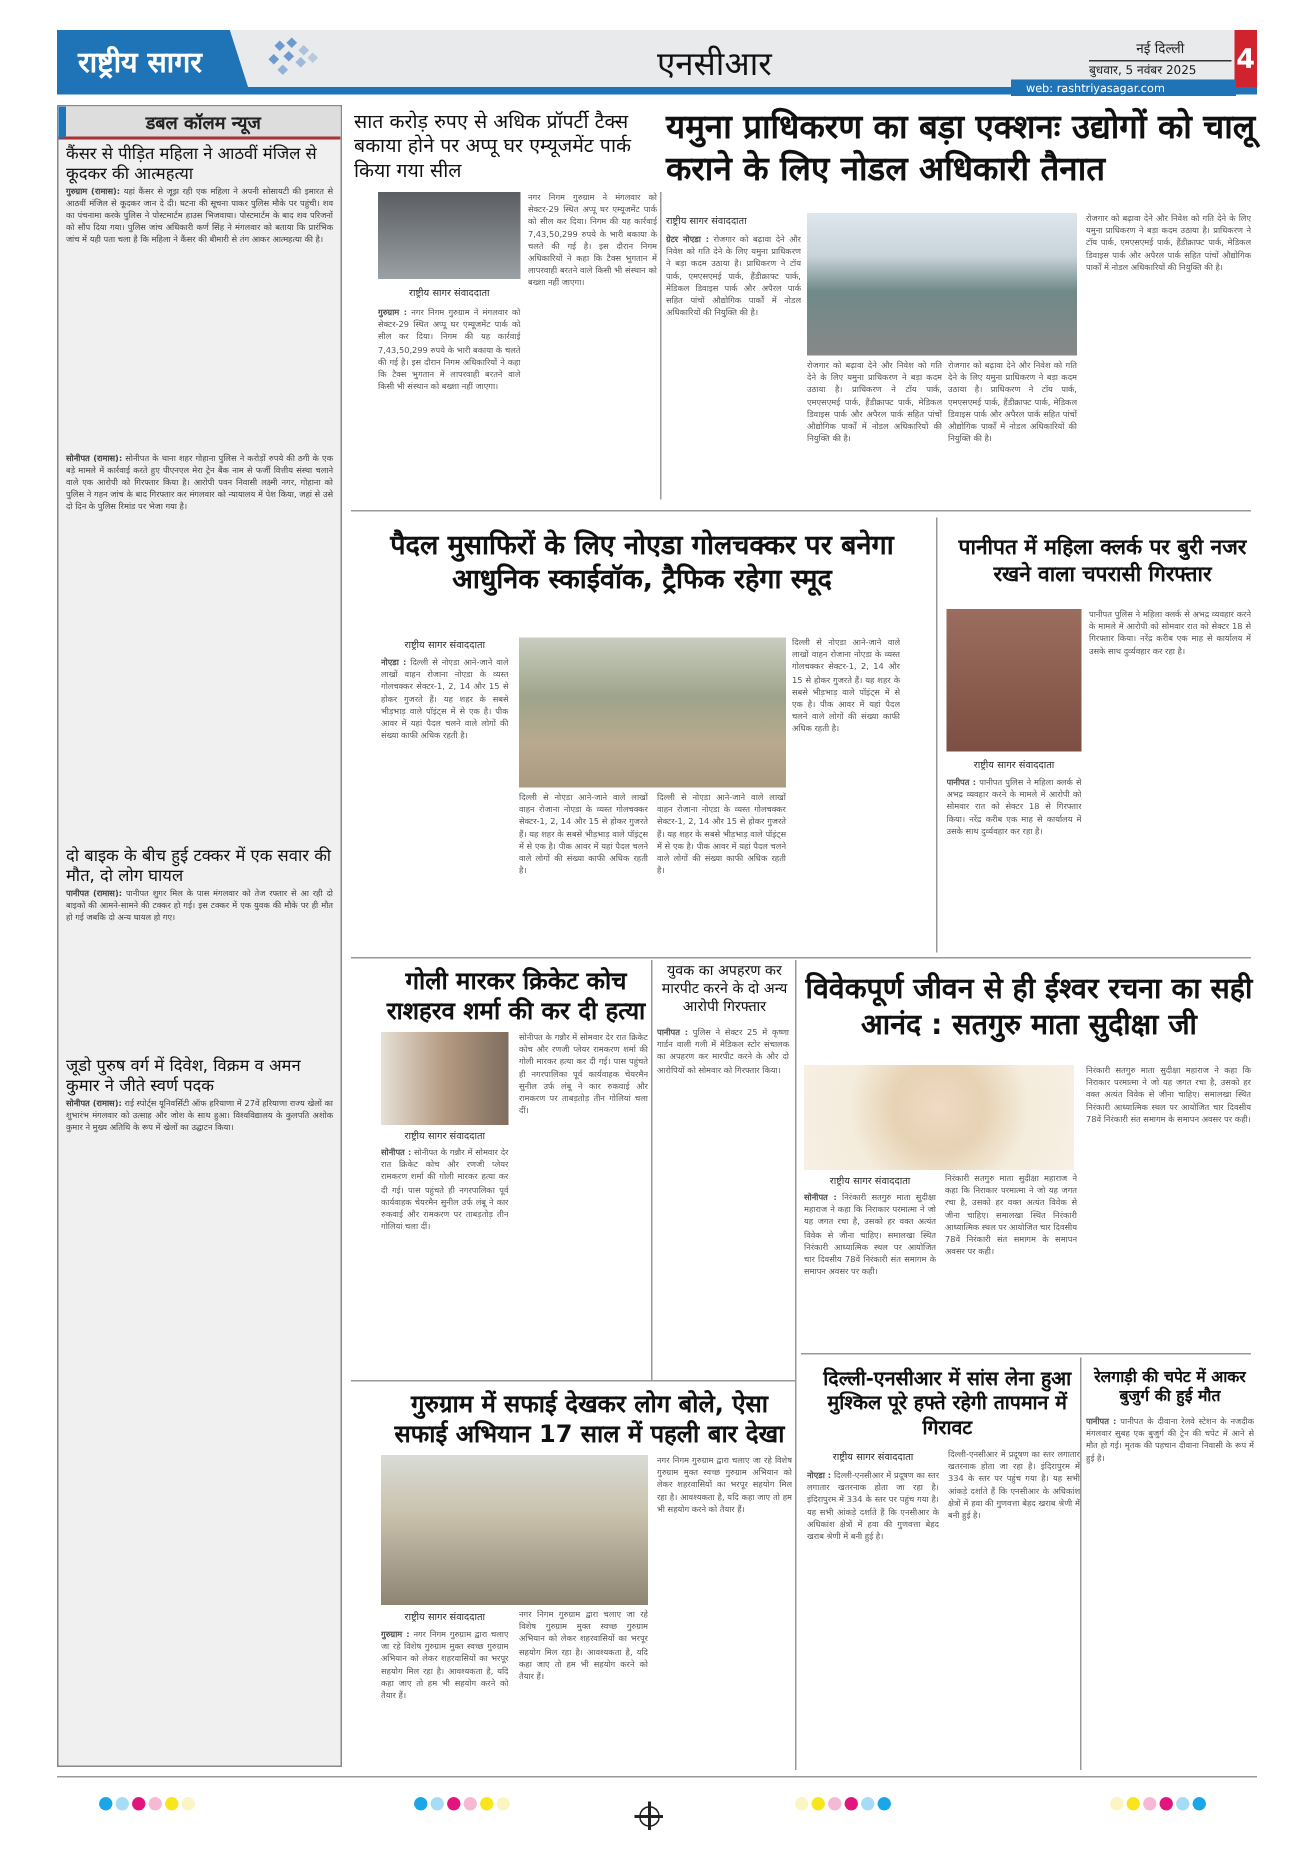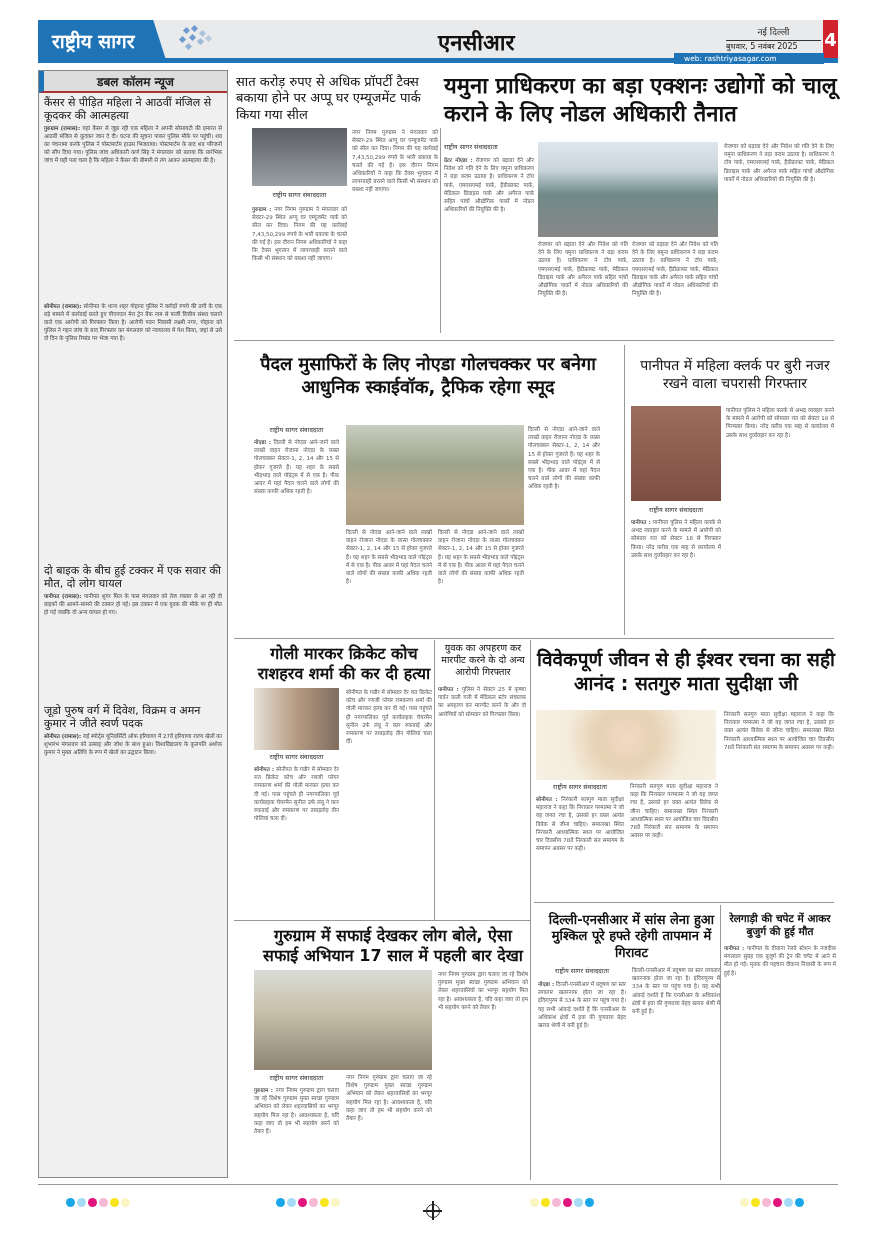--- a/index.html
+++ b/index.html
@@ -3,21 +3,21 @@
 <meta charset="utf-8">
 <style>
 *{box-sizing:border-box;margin:0;padding:0}
 body{width:877px;height:1241px;background:#fff;font-family:"DejaVu Sans",sans-serif;color:#222;position:relative;overflow:hidden}
 .masthead{position:absolute;left:38px;top:20px;width:800px;height:43px;}
 .mh-logo-wrap{position:absolute;left:0;top:0;width:128px;height:40px;background:#1f73b7;clip-path:polygon(0 0,90% 0,100% 100%,0 100%)}
 .mh-logo-text{position:absolute;left:14px;top:8px;color:#fff;font-size:19px;font-weight:bold}
 .mh-bg{position:absolute;left:110px;top:0;width:690px;height:38px;background:#e9eaec}
 .mh-dots{position:absolute;left:140px;top:6px;width:40px;height:26px}
 .mh-dots span{position:absolute;width:5px;height:5px;background:#6b9ad0;transform:rotate(45deg)}
-.mh-section{position:absolute;left:400px;top:6px;font-size:22px;font-weight:bold;color:#111}
+.mh-section{position:absolute;left:400px;top:6px;font-size:22px;font-weight:normal;color:#111}
 .mh-city{position:absolute;left:688px;top:5px;width:95px;text-align:center;font-size:9px;border-bottom:1px solid #333;padding-bottom:2px}
 .mh-date{position:absolute;left:688px;top:20px;width:95px;text-align:left;font-size:8px}
 .mh-page{position:absolute;left:785px;top:0;width:15px;height:38px;background:#d0232e;color:#fff;font-weight:bold;font-size:18px;display:flex;align-items:center;justify-content:center}
 .mh-bar{position:absolute;left:0;top:38px;width:800px;height:5px;background:#1f73b7}
 .mh-web{position:absolute;left:636px;top:33px;width:150px;height:11px;background:#1f73b7;color:#fff;font-size:7.5px;padding-left:10px;line-height:11px}
 .col-left{position:absolute;left:38px;top:70px;width:190px;height:1108px;border:1px solid #888;background:#f0f0f0}
 .dc-head{height:22px;background:#ddd;border-left:5px solid #1f73b7;display:flex;align-items:center;justify-content:center;font-weight:bold;font-size:12px;border-bottom:2px solid #a33}
 .dc-item{padding:3px 5px}
 .dc-title{font-size:11px;line-height:13px;color:#111;margin-bottom:2px}
 .dc-body{font-size:5.5px;line-height:8px;color:#444;text-align:justify}
@@ -94,21 +94,21 @@
 <div class="block txt lines" style="left:724px;top:142px;width:110px;height:189px"><span>रोजगार को बढ़ावा देने और निवेश को गति देने के लिए यमुना प्राधिकरण ने बड़ा कदम उठाया है। प्राधिकरण ने टॉय पार्क, एमएसएमई पार्क, हैंडीक्राफ्ट पार्क, मेडिकल डिवाइस पार्क और अपैरल पार्क सहित पांचों औद्योगिक पार्कों में नोडल अधिकारियों की नियुक्ति की है।</span></div>
 
 <div class="headline" style="left:258px;top:353px;width:340px;font-size:18px;text-align:center">पैदल मुसाफिरों के लिए नोएडा गोलचक्कर पर बनेगा आधुनिक स्काईवॉक, ट्रैफिक रहेगा स्मूद</div>
 <div class="caption" style="left:254px;top:425px;width:85px">राष्ट्रीय सागर संवाददाता</div>
 <div class="block txt lines" style="left:254px;top:438px;width:85px;height:195px"><b>नोएडा :</b> <span>दिल्ली से नोएडा आने-जाने वाले लाखों वाहन रोजाना नोएडा के व्यस्त गोलचक्कर सेक्टर-1, 2, 14 और 15 से होकर गुजरते हैं। यह शहर के सबसे भीड़भाड़ वाले पॉइंट्स में से एक है। पीक आवर में यहां पैदल चलने वाले लोगों की संख्या काफी अधिक रहती है।</span></div>
 <div class="photo" style="left:346px;top:425px;width:178px;height:100px;background:linear-gradient(#c8cdc0 0,#9ea48a 40%,#b8a98f 70%,#a99a80 100%)"></div>
 <div class="block txt lines" style="left:346px;top:528px;width:86px;height:105px"><span>दिल्ली से नोएडा आने-जाने वाले लाखों वाहन रोजाना नोएडा के व्यस्त गोलचक्कर सेक्टर-1, 2, 14 और 15 से होकर गुजरते हैं। यह शहर के सबसे भीड़भाड़ वाले पॉइंट्स में से एक है। पीक आवर में यहां पैदल चलने वाले लोगों की संख्या काफी अधिक रहती है।</span></div>
 <div class="block txt lines" style="left:438px;top:528px;width:86px;height:105px"><span>दिल्ली से नोएडा आने-जाने वाले लाखों वाहन रोजाना नोएडा के व्यस्त गोलचक्कर सेक्टर-1, 2, 14 और 15 से होकर गुजरते हैं। यह शहर के सबसे भीड़भाड़ वाले पॉइंट्स में से एक है। पीक आवर में यहां पैदल चलने वाले लोगों की संख्या काफी अधिक रहती है।</span></div>
 <div class="block txt lines" style="left:528px;top:425px;width:72px;height:208px"><span>दिल्ली से नोएडा आने-जाने वाले लाखों वाहन रोजाना नोएडा के व्यस्त गोलचक्कर सेक्टर-1, 2, 14 और 15 से होकर गुजरते हैं। यह शहर के सबसे भीड़भाड़ वाले पॉइंट्स में से एक है। पीक आवर में यहां पैदल चलने वाले लोगों की संख्या काफी अधिक रहती है।</span></div>
 
-<div class="headline" style="left:630px;top:357px;width:210px;font-size:14px;font-weight:normal;text-align:center">पानीपत में महिला क्लर्क पर बुरी नजर रखने वाला चपरासी गिरफ्तार</div>
+<div class="headline" style="left:630px;top:357px;width:210px;font-size:14px;font-weight:bold;text-align:center">पानीपत में महिला क्लर्क पर बुरी नजर रखने वाला चपरासी गिरफ्तार</div>
 <div class="photo" style="left:631px;top:406px;width:90px;height:95px;background:linear-gradient(#9a6d5e,#7d4f42)"></div>
 <div class="caption" style="left:631px;top:505px;width:90px">राष्ट्रीय सागर संवाददाता</div>
 <div class="block txt lines" style="left:631px;top:518px;width:90px;height:115px"><b>पानीपत :</b> <span>पानीपत पुलिस ने महिला क्लर्क से अभद्र व्यवहार करने के मामले में आरोपी को सोमवार रात को सेक्टर 18 से गिरफ्तार किया। नरेंद्र करीब एक माह से कार्यालय में उसके साथ दुर्व्यवहार कर रहा है।</span></div>
 <div class="block txt lines" style="left:726px;top:406px;width:108px;height:227px"><span>पानीपत पुलिस ने महिला क्लर्क से अभद्र व्यवहार करने के मामले में आरोपी को सोमवार रात को सेक्टर 18 से गिरफ्तार किया। नरेंद्र करीब एक माह से कार्यालय में उसके साथ दुर्व्यवहार कर रहा है।</span></div>
 
 <div class="headline" style="left:254px;top:644px;width:180px;font-size:16px;text-align:center">गोली मारकर क्रिकेट कोच राशहरव शर्मा की कर दी हत्या</div>
 <div class="photo" style="left:254px;top:688px;width:85px;height:62px;background:linear-gradient(90deg,#e6e0d6,#b59a82,#7f6d5f)"></div>
 <div class="caption" style="left:254px;top:752px;width:85px">राष्ट्रीय सागर संवाददाता</div>
 <div class="block txt lines" style="left:254px;top:765px;width:85px;height:150px"><b>सोनीपत :</b> <span>सोनीपत के गन्नौर में सोमवार देर रात क्रिकेट कोच और रणजी प्लेयर रामकरण शर्मा की गोली मारकर हत्या कर दी गई। पास पहुंचते ही नगरपालिका पूर्व कार्यवाहक चेयरमैन सुनील उर्फ लंबू ने कार रुकवाई और रामकरण पर ताबड़तोड़ तीन गोलियां चला दीं।</span></div>
 <div class="block txt lines" style="left:346px;top:688px;width:86px;height:227px"><span>सोनीपत के गन्नौर में सोमवार देर रात क्रिकेट कोच और रणजी प्लेयर रामकरण शर्मा की गोली मारकर हत्या कर दी गई। पास पहुंचते ही नगरपालिका पूर्व कार्यवाहक चेयरमैन सुनील उर्फ लंबू ने कार रुकवाई और रामकरण पर ताबड़तोड़ तीन गोलियां चला दीं।</span></div>

